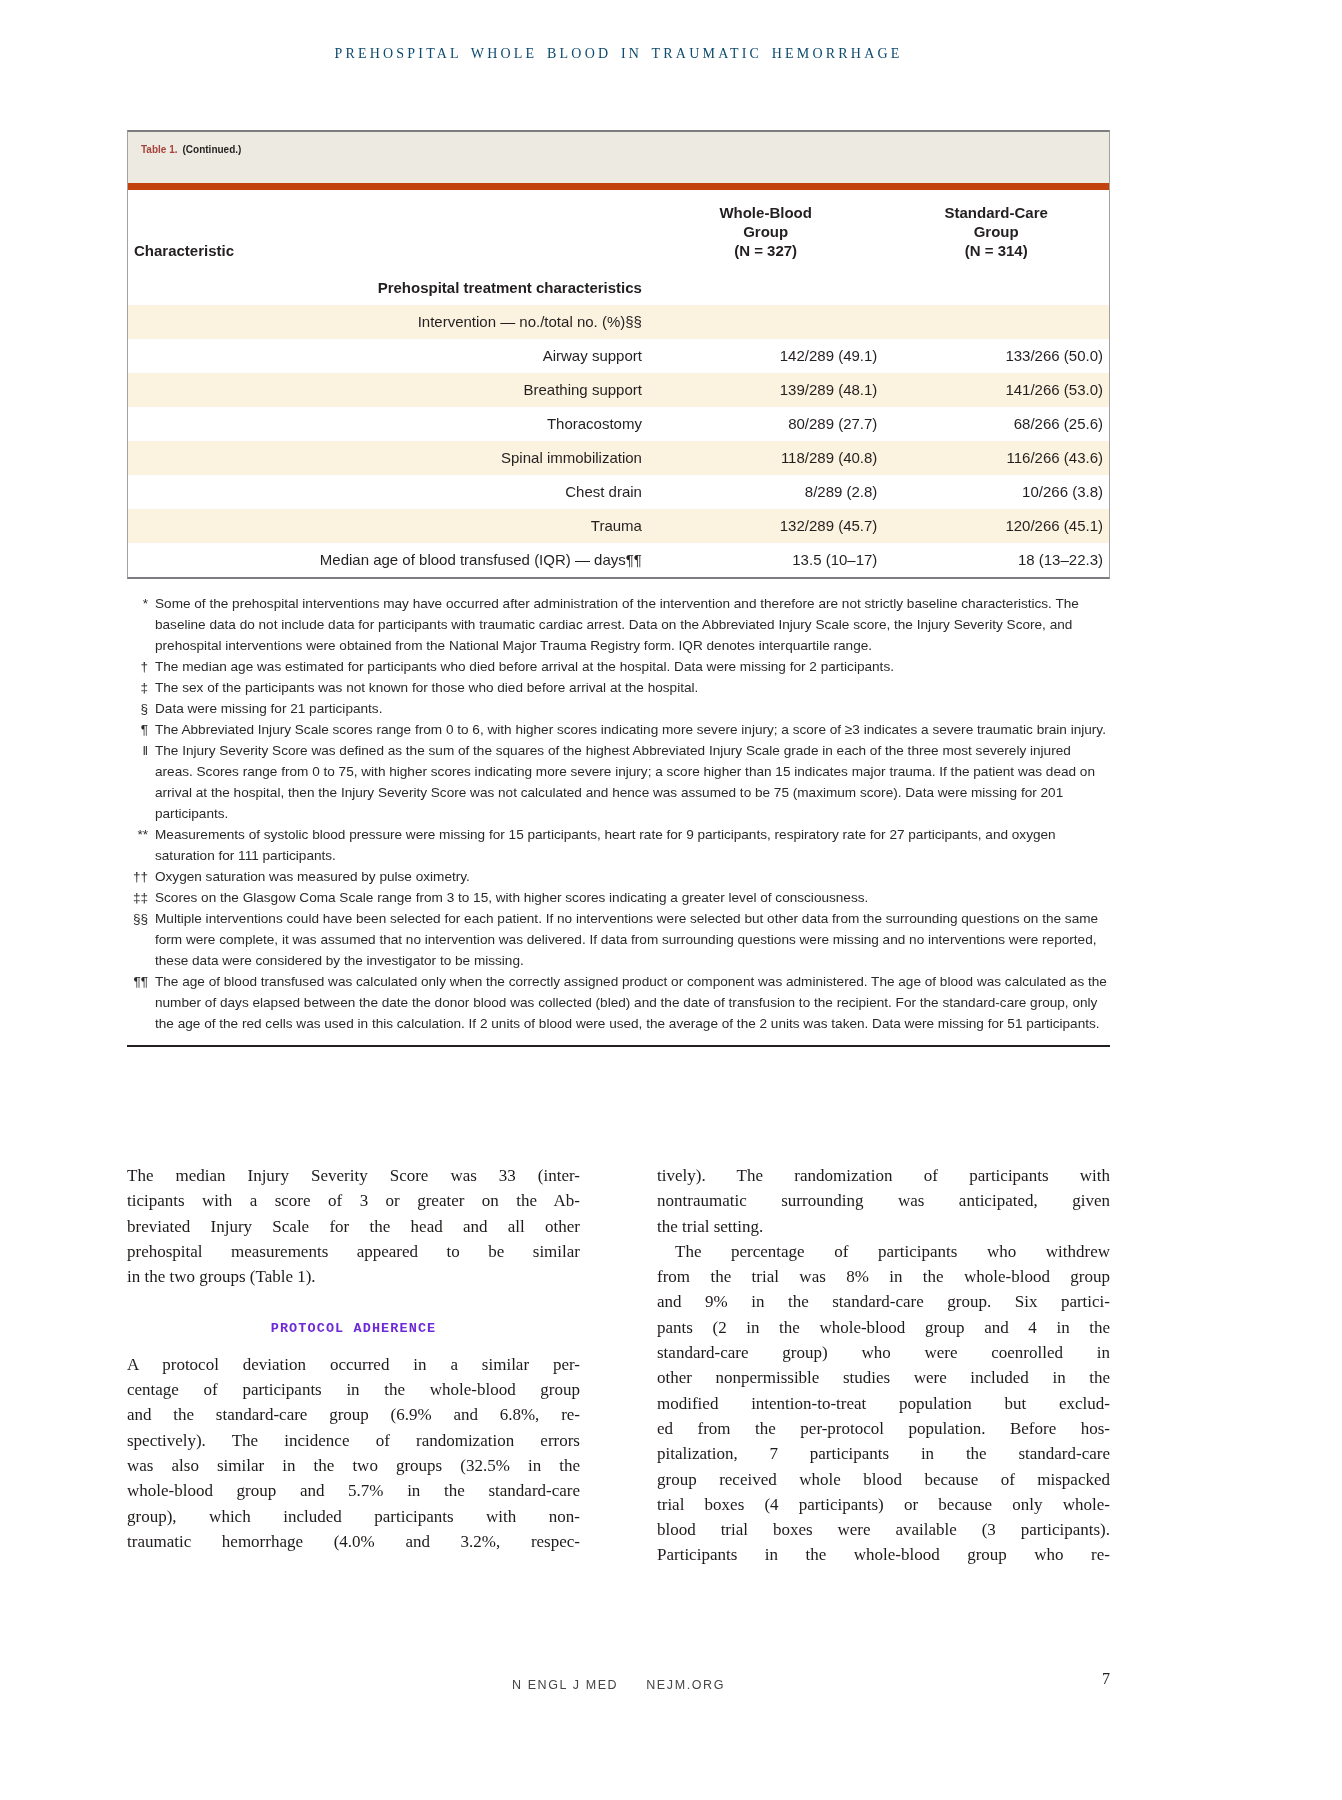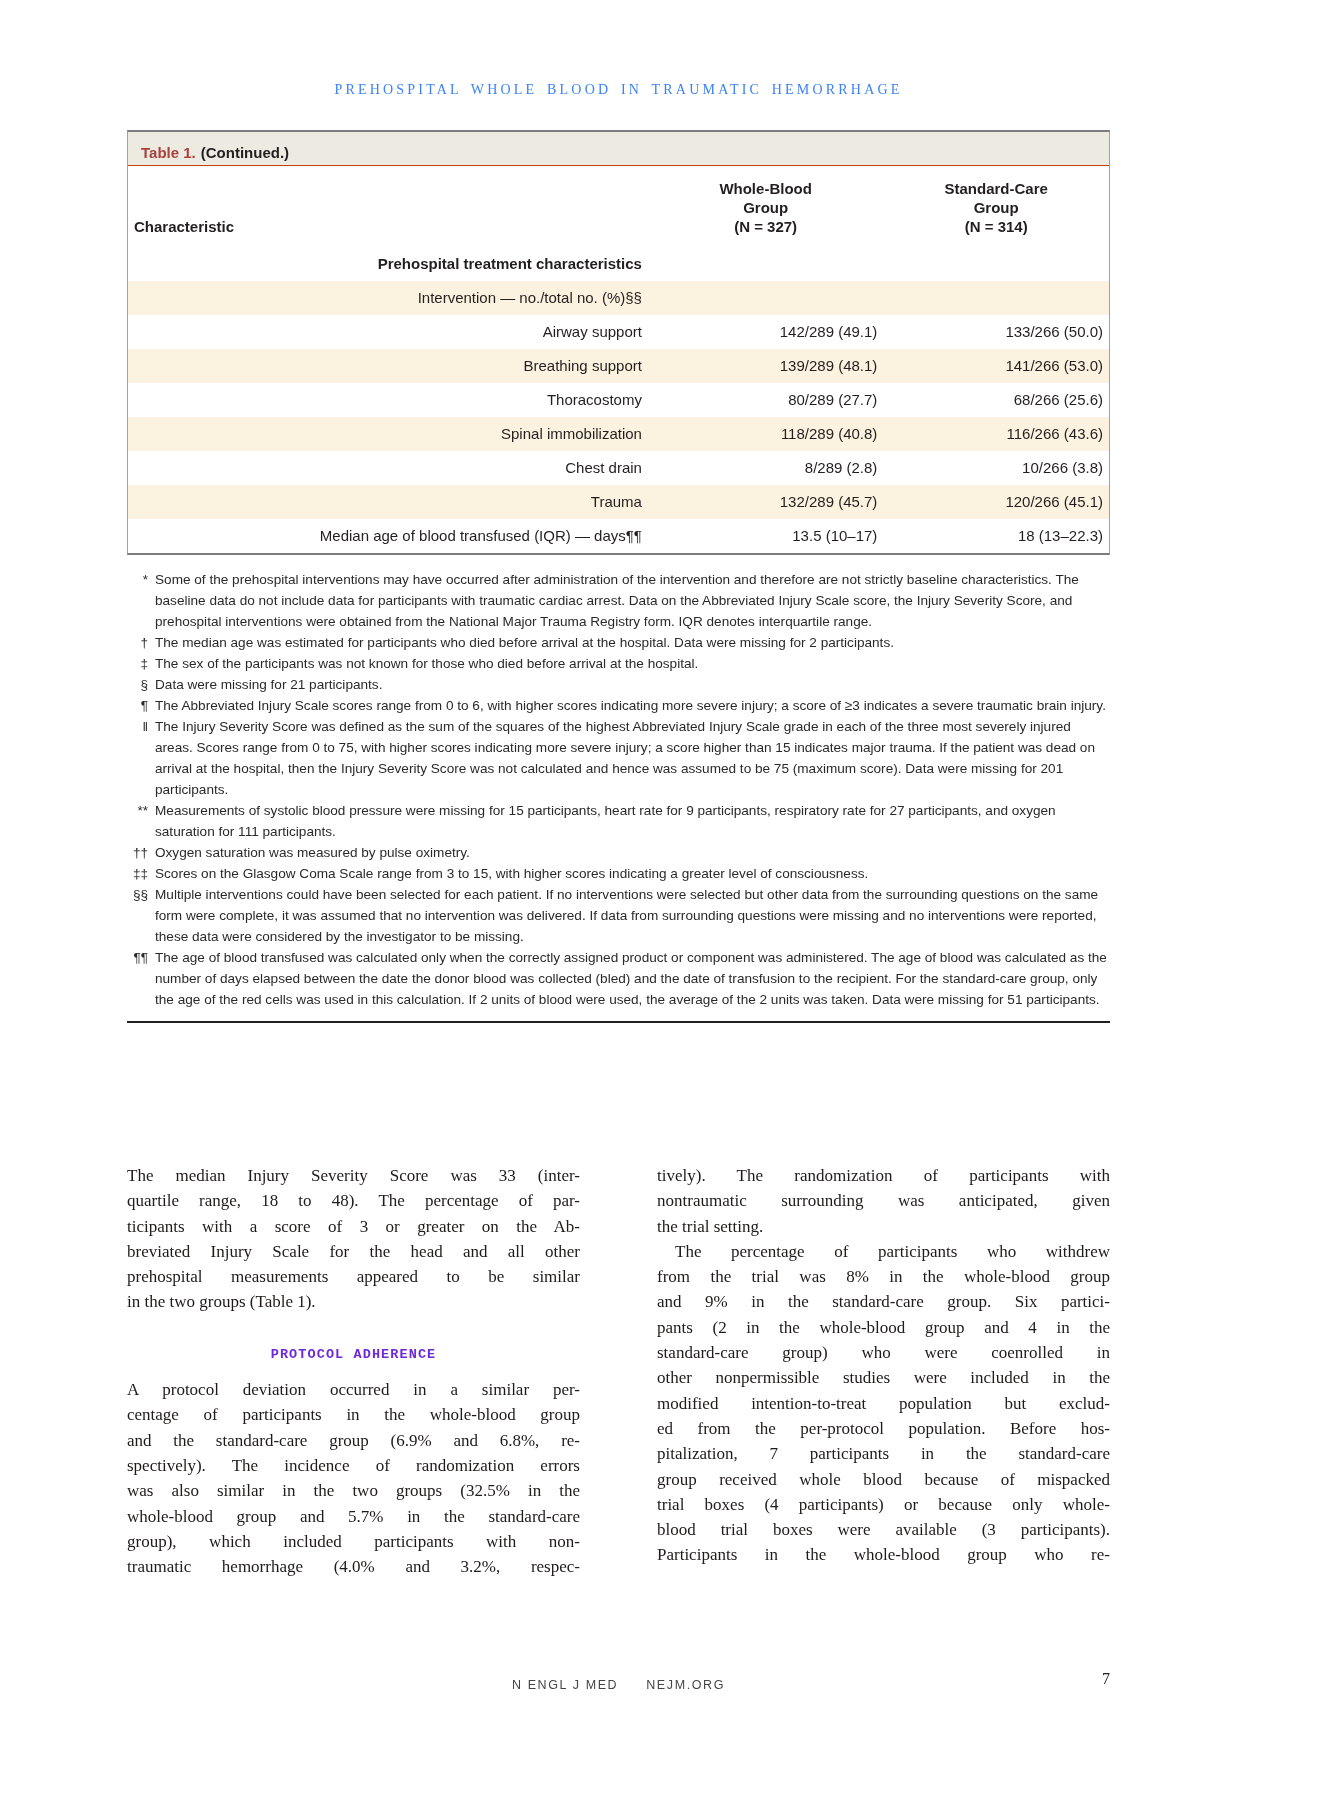--- a/index.html
+++ b/index.html
@@ -5,30 +5,30 @@
   * { margin:0; padding:0; box-sizing:border-box; }
   html,body { background:#ffffff; }
   .page {
     position:relative; width:1342px; height:1800px; background:#fff; overflow:hidden;
     --accent-red:#a8423c; --row-shade:#fbf3df; --bar-bg:#edeae2;
     color:#231f20;
   }
   .running-head{
     position:absolute; top:46px; left:127px; width:983px; text-align:center;
     font-family:"Liberation Serif",serif; font-size:14px; letter-spacing:3.2px;
-    word-spacing:3px; color:#3b82f6;margin-top:36px;
+    word-spacing:3px; color:#0c4a6e;
   }
   .content{ position:absolute; left:127px; top:130px; width:983px; }
   .tablebox{
     border:1px solid #a2a19c; border-top:2px solid #7c7d80; border-bottom:2px solid #7c7d80;
     background:#fff;
   }
   .titlebar{
-    background:var(--bar-bg); padding:12px 13px 4px; border-bottom:1px solid #c2410c;
-    font-family:"Liberation Sans",sans-serif; font-size:15px; font-weight:bold; color:#231f20;
+    background:var(--bar-bg); padding:12px 13px 28px; border-bottom:7px solid #c2410c;
+    font-family:"Liberation Sans",sans-serif; font-size:10px; font-weight:bold; color:#231f20;
   }
   .titlebar .red{ color:var(--accent-red); }
   .titlebar .cont{ margin-left:5px; }
   table.t{ width:100%; border-collapse:collapse; font-family:"Liberation Sans",sans-serif;
     font-size:15px; color:#231f20; }
   table.t th{ font-weight:bold; vertical-align:bottom; padding:14px 6px 11px; line-height:1.25; }
   th.h-label{ text-align:left; padding-left:13px; width:53%; }
   th.h-val{ text-align:center; white-space:pre-line; width:24%; }
   th.h-val2{ text-align:center; white-space:pre-line; width:23%; }
   table.t td{ padding:8px 6px; line-height:18px;text-align:right; }
@@ -187,21 +187,20 @@
           <span class="fn-t">The age of blood transfused was calculated only when the correctly assigned product or component was administered. The age of blood was calculated as the number of days elapsed between the date the donor blood was collected (bled) and the date of transfusion to the recipient. For the standard-care group, only the age of the red cells was used in this calculation. If 2 units of blood were used, the average of the 2 units was taken. Data were missing for 51 participants.</span>
         </div>
       </div>
     <div class="bottom-rule"></div>
   </div>
 
   <div class="bodycols">
     <div class="bcol">
         <div>
           <div class="bline">The median Injury Severity Score was 33 (inter-</div>
-          <div class="bline">quartile range, 18 to 48). The percentage of par-</div>
           <div class="bline">ticipants with a score of 3 or greater on the Ab-</div>
           <div class="bline">breviated Injury Scale for the head and all other</div>
           <div class="bline">prehospital measurements appeared to be similar</div>
           <div class="bline last">in the two groups (Table 1).</div>
         </div>
         <div class="bhead">PROTOCOL ADHERENCE</div>
         <div>
           <div class="bline">A protocol deviation occurred in a similar per-</div>
           <div class="bline">centage of participants in the whole-blood group</div>
           <div class="bline">and the standard-care group (6.9% and 6.8%, re-</div>

